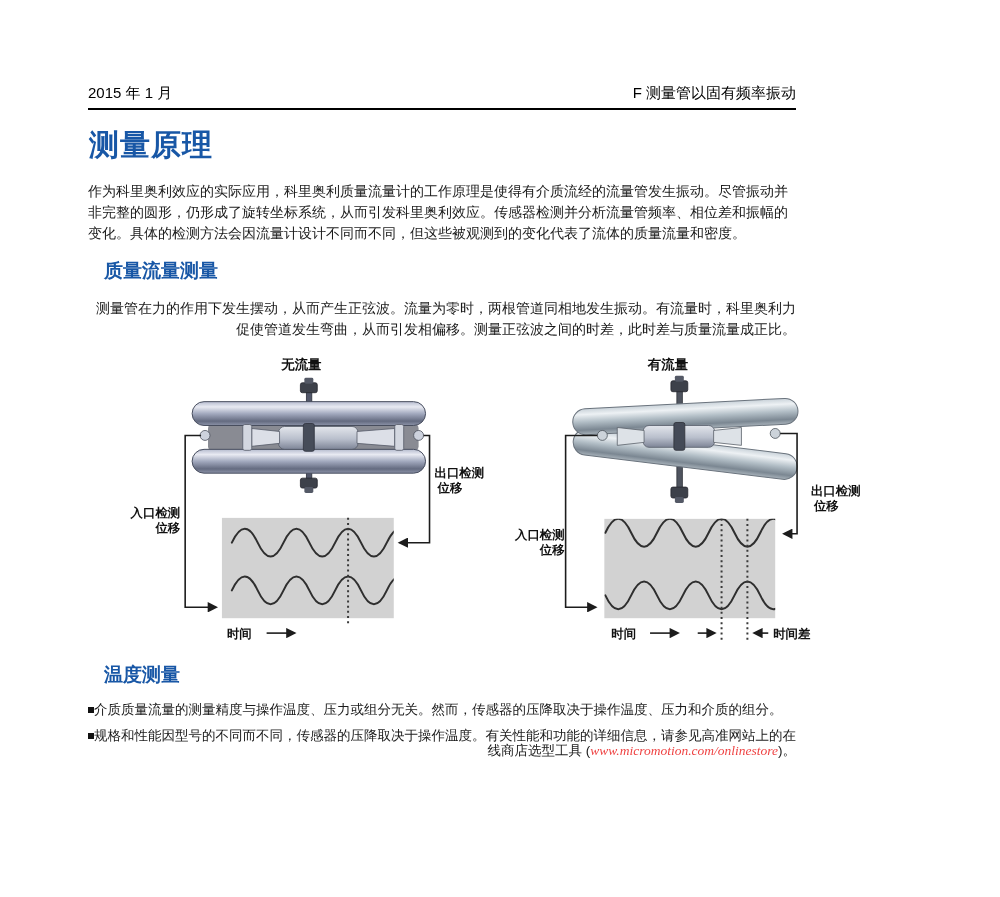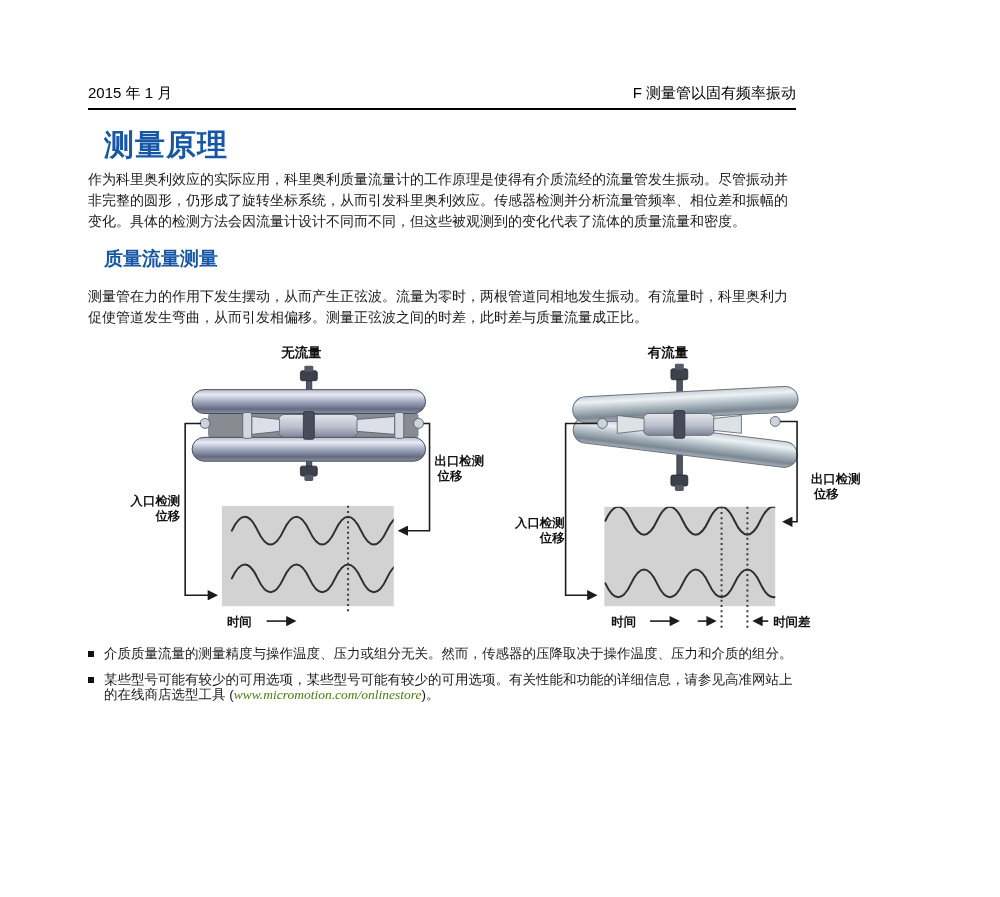--- a/index.html
+++ b/index.html
@@ -7,39 +7,39 @@
     width:868px;height:897px;box-sizing:border-box;
     padding:84px 72px 0 88px;background:#fff;overflow:hidden;
     font-family:"Liberation Sans",sans-serif;color:#1a1a1a;
   }
   .doc-header{
     display:flex;justify-content:space-between;align-items:flex-end;
     font-size:15px;color:#000;padding-bottom:5px;border-bottom:2.5px solid #000;
   }
   h1.doc-title{
     font-size:30px;line-height:33px;color:#1857a6;
-    margin:18px 16px 8px;font-weight:bold;letter-spacing:1px;
+    margin:18px 1px 8px;font-weight:bold;letter-spacing:1px;
   }
   .para{font-size:14px;line-height:21px;margin:0;}
-  .intro{margin-top:8px;}
+  .intro{margin-top:20px;}
   h2.sec{font-size:19px;line-height:22px;color:#1857a6;font-weight:bold;margin:16px;}
   .mt12{margin-top:12px}.mt16{margin-top:16px}.mt20{margin-top:20px}
-  .body-p{margin-top:4px;}
+  .body-p{margin-top:4px;text-align:right;}
   .figband{display:block;margin-top:10px;height:298px;}
   .ftitle{font:bold 13.5px "Liberation Sans",sans-serif;fill:#111;}
   .flabel{font:bold 12.5px "Liberation Sans",sans-serif;fill:#111;}
   .wave{fill:none;stroke:#2f2f2f;stroke-width:2;stroke-linecap:round;}
   .bracket{fill:none;stroke:#1c1c1c;stroke-width:1.6;}
   .dotline{stroke:#3a3a3a;stroke-width:2;stroke-dasharray:2 3.2;}
   .tube-outline{stroke:#474d5e;stroke-width:1;}
   .tube-outline-r{stroke:#6a737d;stroke-width:1;}
   ul.features{list-style:none;margin:10px 0 0;padding:0;}
-  ul.features li{display:flex;gap:10px;font-size:13.5px;line-height:15.5px;margin-bottom:10px;}
+  ul.features li{display:flex;font-size:13.5px;line-height:15.5px;margin-bottom:10px;text-align:right;}
   .bullet{width:6px;height:6px;background:#111;flex:none;margin-top:5px;}
-  .link{font-family:"Liberation Serif",serif;font-style:italic;color:#4d7c0f;}
+  .link{font-family:"Liberation Serif",serif;font-style:italic;color:#ef4444;}
   .code-u{font-weight:bold;text-decoration:underline;}
 </style>
 </head>
 <body>
 
 <div class="page">
 
   <header class="doc-header">
     <span>2015 年 1 月</span>
     <span>F 测量管以固有频率振动</span>
@@ -158,26 +158,27 @@
 
       <text class="flabel" x="524" y="290">时间</text>
       <path class="bracket" d="M563,285 H591" marker-end="url(#arr)"></path>
       <path class="bracket" d="M611,285 H628" marker-end="url(#arr)"></path>
       <path class="bracket" d="M682,285 H668" marker-end="url(#arr)"></path>
       <text class="flabel" x="687" y="290">时间差</text>
     </g>
   </svg>
 
 
+  <h2 class="sec mt16">温度测量</h2>
 
 
   <ul class="features">
     <li>
       <span class="bullet"></span>
       <div>介质质量流量的测量精度与操作温度、压力或组分无关。然而，传感器的压降取决于操作温度、压力和介质的组分。</div>
     </li>
     <li>
       <span class="bullet"></span>
-      <div><span>某些型号可能有较少的可用选项，某些型号可能有较少的可用选项。有关性能和功能的详细信息，请参见高准网站上的在线商店选型工具 (</span><span class="link">www.micromotion.com/onlinestore</span><span>)。</span></div>
+      <div><span>规格和性能因型号的不同而不同，传感器的压降取决于操作温度。有关性能和功能的详细信息，请参见高准网站上的在线商店选型工具 (</span><span class="link">www.micromotion.com/onlinestore</span><span>)。</span></div>
     </li>
   </ul>
 
 </div>
 
 </body></html>

